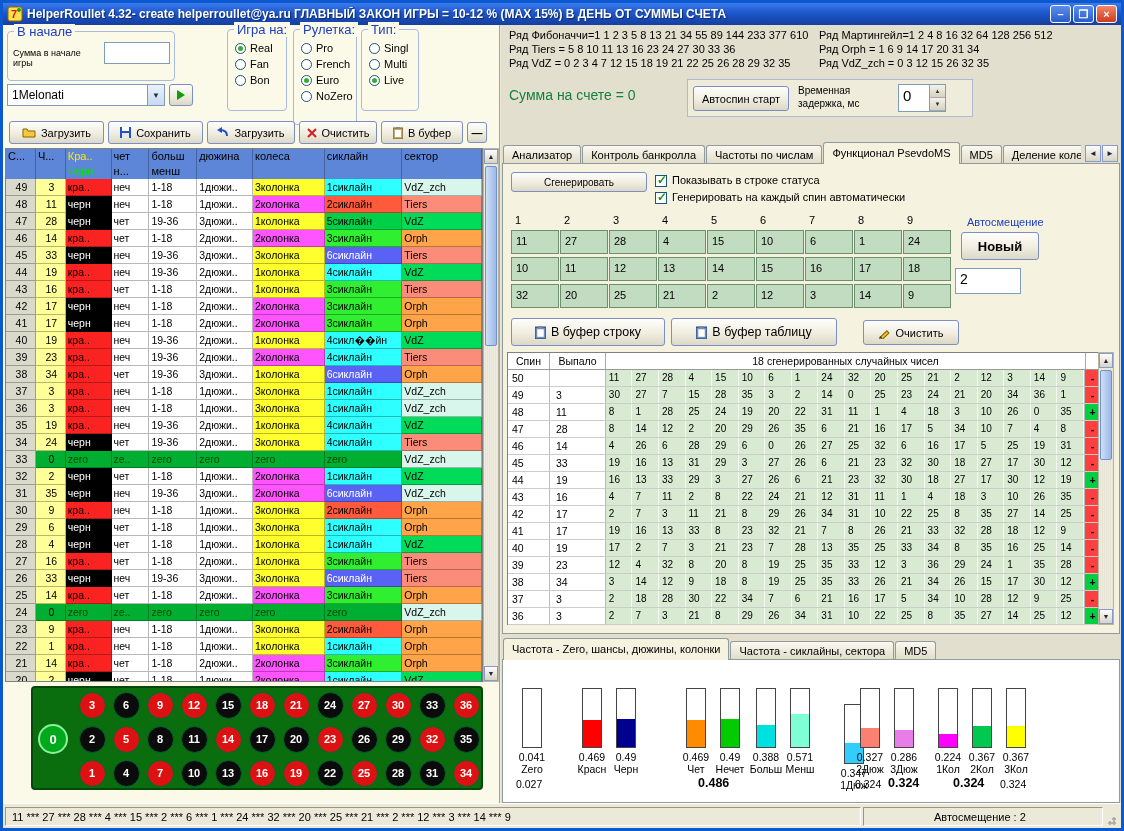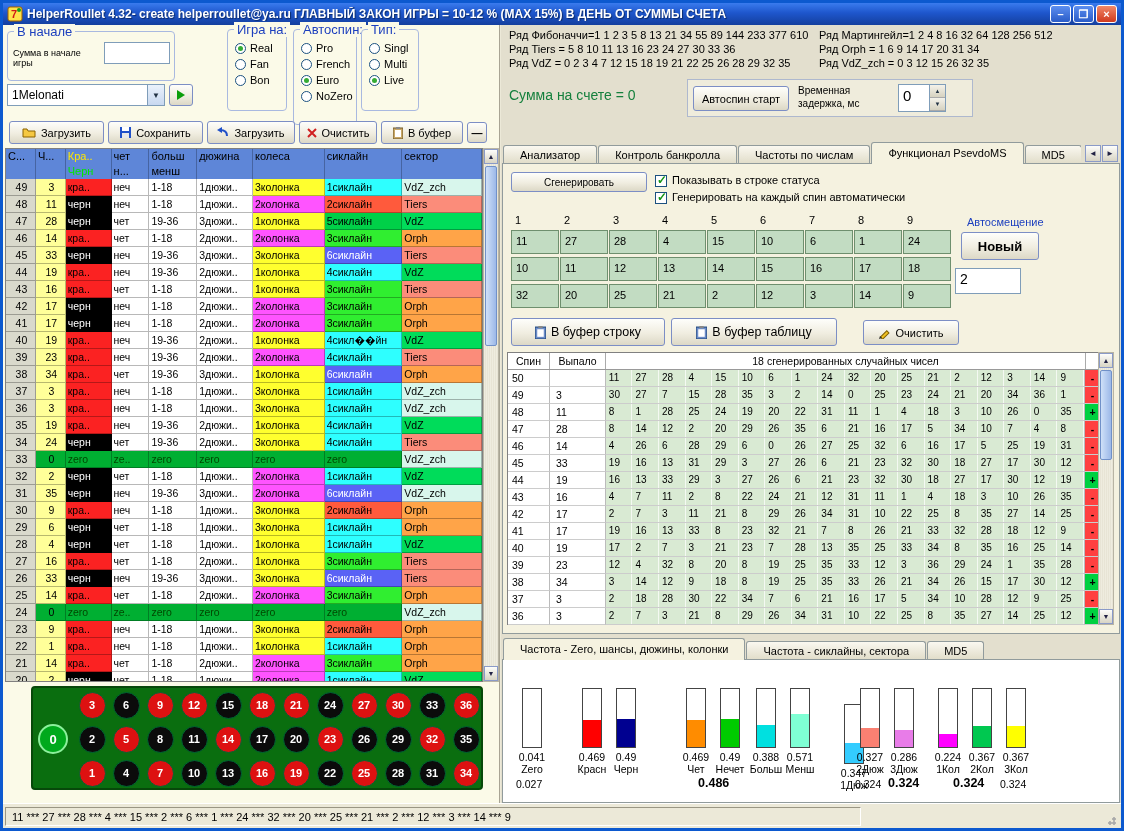--- a/index.html
+++ b/index.html
@@ -55,21 +55,21 @@
   
   .info{position:absolute;font-size:11px;color:#000;white-space:nowrap;}
   .sumlabel{position:absolute;font-size:14px;color:#15803d;white-space:nowrap;}
   .accbox{position:absolute;border:1px solid #AEB8CE;background:#EFECDC;}
   .spinner{position:absolute;display:flex;border:1px solid #7F9DB9;background:#fff;}
   .spinval{width:30px;font-size:15px;padding:2px 4px;}
   .sparr{display:flex;flex-direction:column;border-left:1px solid #7F9DB9;}
   .sparr div{width:15px;flex:1;background:linear-gradient(180deg,#F4F2EA,#D6D2C0);border-bottom:1px solid #AAA;font-size:6px;display:flex;align-items:center;justify-content:center;color:#234;}
   
   .tabrow{position:absolute;display:flex;align-items:flex-end;height:22px;overflow:hidden;padding-left:2px;}
-  .tab{height:19px;line-height:18px;padding:0 16px;font-size:11px;background:linear-gradient(180deg,#FAF8F0,#E0DCC8);border:1px solid #919B9C;border-bottom:none;border-radius:3px 3px 0 0;margin-right:1px;white-space:nowrap;color:#000;}
+  .tab{height:19px;line-height:18px;padding:0 8px;font-size:11px;background:linear-gradient(180deg,#FAF8F0,#E0DCC8);border:1px solid #919B9C;border-bottom:none;border-radius:3px 3px 0 0;margin-right:1px;white-space:nowrap;color:#000;}
   .tab.active{height:22px;line-height:21px;background:#F5F2E0;position:relative;z-index:3;}
   .tabarrows{position:absolute;right:3px;display:flex;gap:1px;}
   .tabarrows .sbtn{width:16px;height:17px;font-size:8px;}
   .cpanel{position:absolute;left:1px;right:1px;background:#F5F2E0;border:1px solid #919B9C;z-index:2;}
   
   .bluelabel{position:absolute;color:#1C3FBE;font-size:11px;}
   .grow{position:absolute;display:flex;gap:1px;}
   .ghead{width:48px;font-size:11px;padding-left:4px;color:#000;}
   .gcell{width:48px;height:24px;background:#C2DCC2;border:1px solid #6E8F6E;font-size:11px;padding:4px 0 0 4px;color:#000;}
   
@@ -149,21 +149,21 @@
             <div class="dot"></div>
             <div>Fan</div>
           </div>
           <div class="radio">
             <div class="dot"></div>
             <div>Bon</div>
           </div>
         </div>
       </div>
     <div class="fieldset" id="group1" style="left:290px;top:4px;width:64px;height:96px;">
-        <div class="legend">Автоспин:</div>
+        <div class="legend">Рулетка:</div>
         <div style="padding-top: 8px;">
           <div class="radio">
             <div class="dot"></div>
             <div>Pro</div>
           </div>
           <div class="radio">
             <div class="dot"></div>
             <div>French</div>
           </div>
           <div class="radio sel">
@@ -1323,15 +1323,16 @@
         <div class="bsum bold" style="left: 195px;">0.486</div>
         <div class="bsum" style="left: 352px;">0.324</div>
         <div class="bsum bold" style="left: 385px;">0.324</div>
         <div class="bsum bold" style="left: 450px;">0.324</div>
         <div class="bsum" style="left: 497px;">0.324</div>
       </div>
   </div>
 
   <div class="statusbar">
     <div class="spanel" style="left:2px;width:856px;">11 *** 27 *** 28 *** 4 *** 15 *** 2 *** 6 *** 1 *** 24 *** 32 *** 20 *** 25 *** 21 *** 2 *** 12 *** 3 *** 14 *** 9</div>
+    <div class="spanel" style="left:860px;right:18px;padding-left:70px;">Автосмещение : 2</div>
     <div class="grip"></div>
   </div>
 </div>
 
 </body></html>

